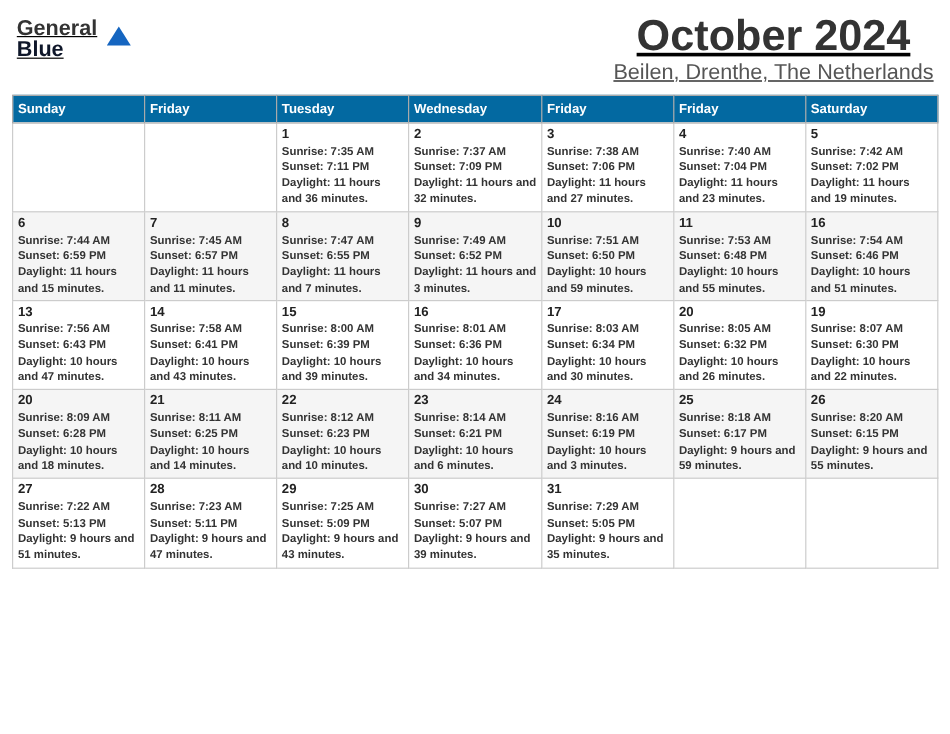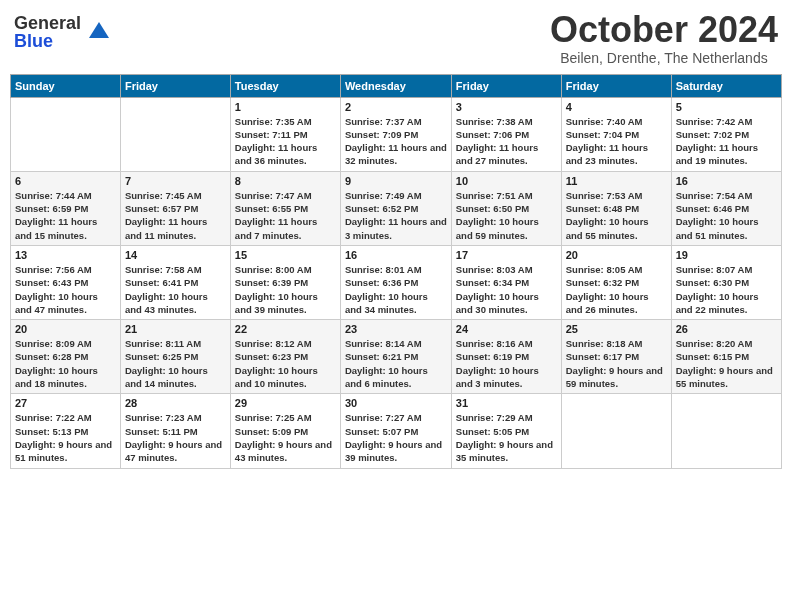--- a/index.html
+++ b/index.html
@@ -9,51 +9,52 @@
       width: 792px;
       min-height: 612px;
       padding: 10px;
     }
     .header {
       display: flex;
       justify-content: space-between;
       align-items: flex-start;
       margin-bottom: 8px;
       padding: 0 4px;
+      text-decoration: underline;
     }
     .logo {
       display: flex;
       align-items: center;
       margin-top: 4px;
     }
     .logo-text {
       display: flex;
       flex-direction: column;
       font-size: 18px;
       font-weight: bold;
       line-height: 1;
     }
     .logo-general { color: #333; }
-    .logo-blue { color: #1d4ed8; }
+    .logo-blue { color: #0f172a; }
     .logo-icon {
       width: 28px;
       height: 28px;
       margin-left: 4px;
     }
     .title-block {
       text-align: center;
     }
     .month-title {
       font-size: 36px;
       font-weight: bold;
       color: #333;
       line-height: 1.1;
     }
     .location {
-      font-size: 14px;
+      font-size: 18px;
       color: #555;
     }
     .calendar {
       width: 100%;
       border-collapse: collapse;
       font-size: 10px;
     }
     .calendar th {
       background: #0369a1;
       color: #fff;

